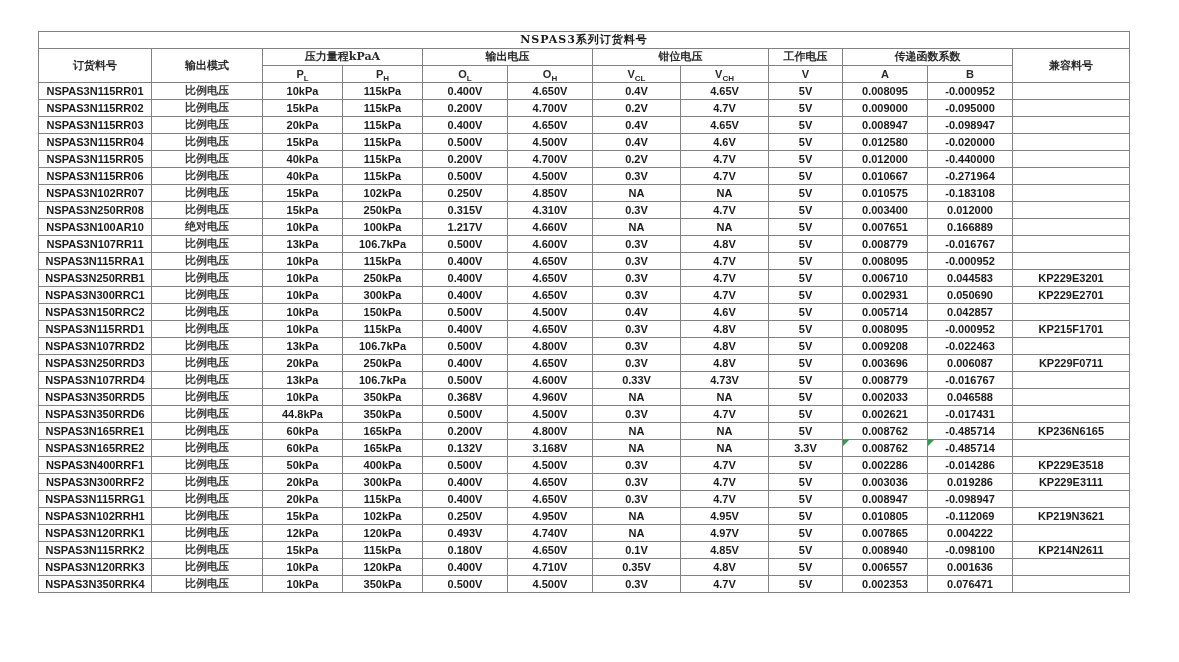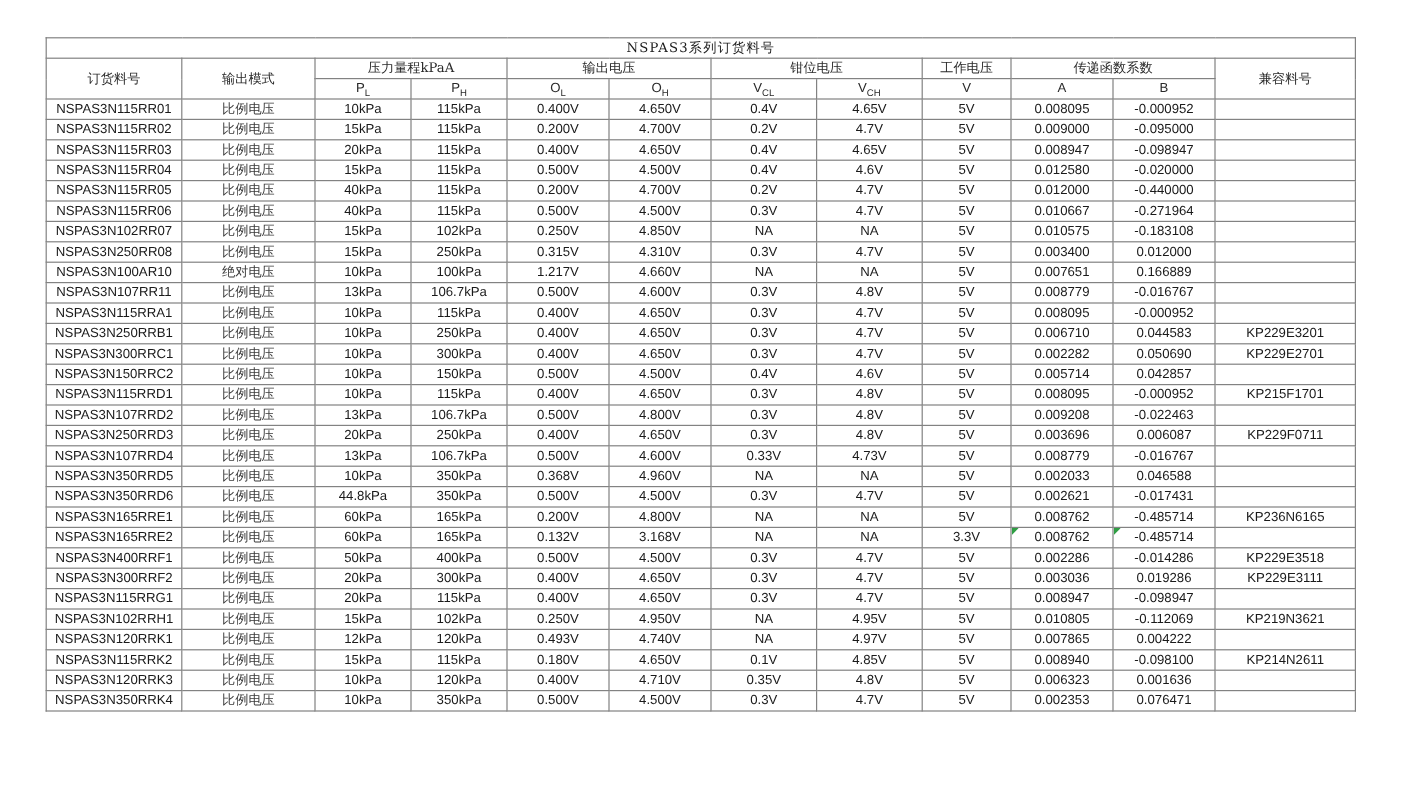--- a/index.html
+++ b/index.html
@@ -16,20 +16,21 @@
     position: absolute;
     left: 38px;
     top: 31px;
     width: 1091px;
   }
   table.order-table {
     border-collapse: collapse;
     table-layout: fixed;
     width: 1091px;
     border: 1px solid #5a5a5a;
+    font-weight: bold;
   }
   table.order-table td {
     border: 1px solid #828282;
     text-align: center;
     vertical-align: middle;
     padding: 0 2px;
     overflow: hidden;
     white-space: nowrap;
     font-size: 11px;
     height: 16px;
@@ -286,21 +287,21 @@
         <tr>
           <td class="cell cell-part">NSPAS3N300RRC1</td>
           <td class="cell cell-mode">比例电压</td>
           <td class="cell cell-pl">10kPa</td>
           <td class="cell cell-ph">300kPa</td>
           <td class="cell cell-ol">0.400V</td>
           <td class="cell cell-oh">4.650V</td>
           <td class="cell cell-vcl">0.3V</td>
           <td class="cell cell-vch">4.7V</td>
           <td class="cell cell-v">5V</td>
-          <td class="cell cell-a">0.002282</td>
+          <td class="cell cell-a">0.002931</td>
           <td class="cell cell-b">0.050690</td>
           <td class="cell cell-compat">KP229E2701</td>
         </tr>
         <tr>
           <td class="cell cell-part">NSPAS3N150RRC2</td>
           <td class="cell cell-mode">比例电压</td>
           <td class="cell cell-pl">10kPa</td>
           <td class="cell cell-ph">150kPa</td>
           <td class="cell cell-ol">0.500V</td>
           <td class="cell cell-oh">4.500V</td>
@@ -510,21 +511,21 @@
         <tr>
           <td class="cell cell-part">NSPAS3N120RRK3</td>
           <td class="cell cell-mode">比例电压</td>
           <td class="cell cell-pl">10kPa</td>
           <td class="cell cell-ph">120kPa</td>
           <td class="cell cell-ol">0.400V</td>
           <td class="cell cell-oh">4.710V</td>
           <td class="cell cell-vcl">0.35V</td>
           <td class="cell cell-vch">4.8V</td>
           <td class="cell cell-v">5V</td>
-          <td class="cell cell-a">0.006323</td>
+          <td class="cell cell-a">0.006557</td>
           <td class="cell cell-b">0.001636</td>
           <td class="cell cell-compat"></td>
         </tr>
         <tr>
           <td class="cell cell-part">NSPAS3N350RRK4</td>
           <td class="cell cell-mode">比例电压</td>
           <td class="cell cell-pl">10kPa</td>
           <td class="cell cell-ph">350kPa</td>
           <td class="cell cell-ol">0.500V</td>
           <td class="cell cell-oh">4.500V</td>

